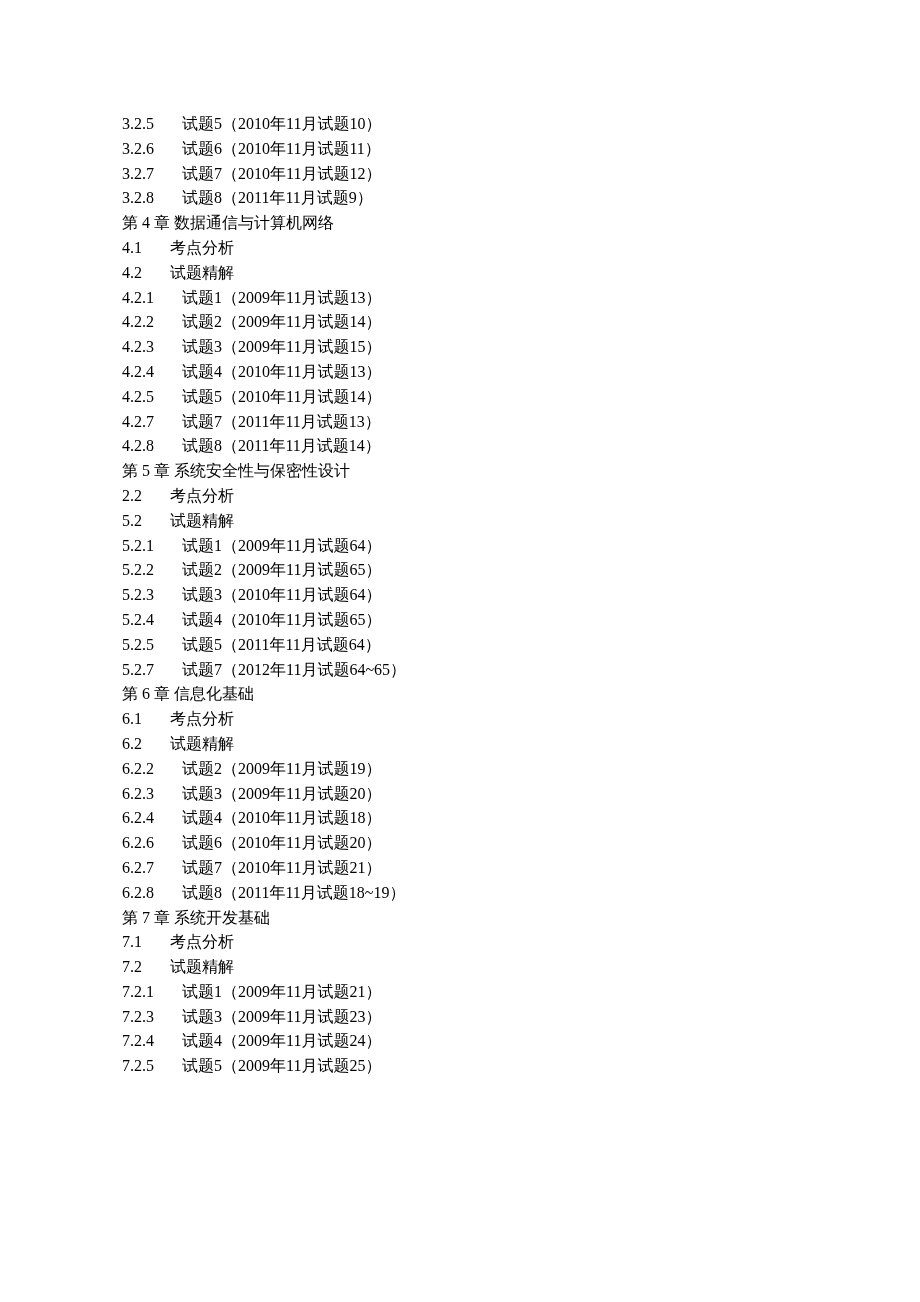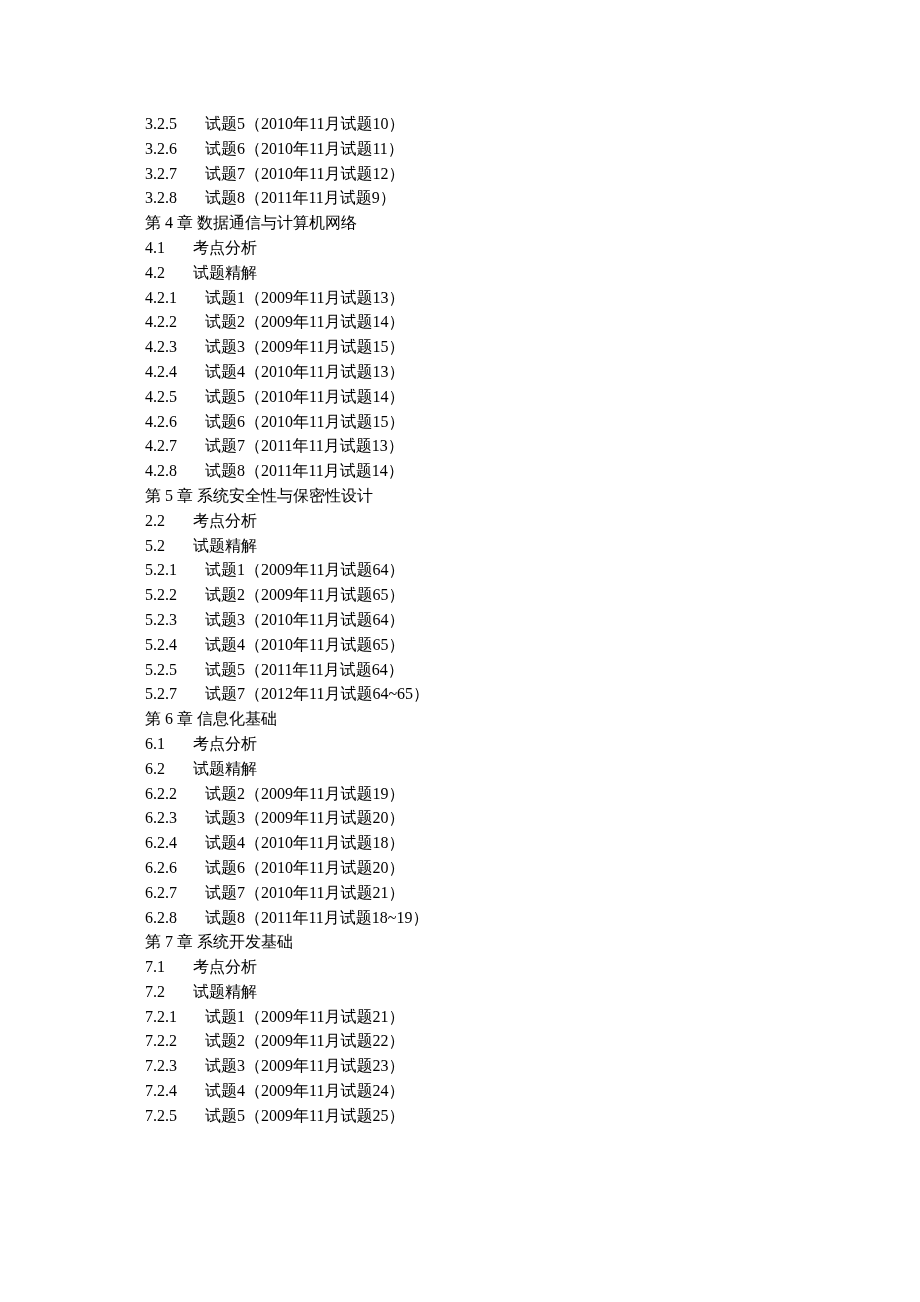--- a/index.html
+++ b/index.html
@@ -9,21 +9,20 @@
       min-height: 1302px;
       font-family: SimSun, "宋体", serif;
       font-size: 16px;
       line-height: 1.55;
       color: #000000;
       padding-top: 112px;
       padding-left: 122px;
     }
     .toc-line {
       white-space: nowrap;
-      margin-left: 23px;
     }
     .num {
       display: inline-block;
     }
     .gap {
       display: inline-block;
       width: 28px;
     }
     .gap-h {
       display: inline-block;
@@ -39,21 +38,20 @@
     <div class="toc-line"><span class="num">3.2.7 </span><span class="gap"></span><span>试题7（2010年11月试题12）</span></div>
     <div class="toc-line"><span class="num">3.2.8 </span><span class="gap"></span><span>试题8（2011年11月试题9）</span></div>
     <div class="toc-line"><span>第 4 章 数据通信与计算机网络</span></div>
     <div class="toc-line"><span class="num">4.1 </span><span class="gap-h"></span><span>考点分析</span></div>
     <div class="toc-line"><span class="num">4.2 </span><span class="gap-h"></span><span>试题精解</span></div>
     <div class="toc-line"><span class="num">4.2.1 </span><span class="gap"></span><span>试题1（2009年11月试题13）</span></div>
     <div class="toc-line"><span class="num">4.2.2 </span><span class="gap"></span><span>试题2（2009年11月试题14）</span></div>
     <div class="toc-line"><span class="num">4.2.3 </span><span class="gap"></span><span>试题3（2009年11月试题15）</span></div>
     <div class="toc-line"><span class="num">4.2.4 </span><span class="gap"></span><span>试题4（2010年11月试题13）</span></div>
     <div class="toc-line"><span class="num">4.2.5 </span><span class="gap"></span><span>试题5（2010年11月试题14）</span></div>
-    <div class="toc-line"><span class="num">4.2.6 </span><span class="gap"></span><span>试题6（2010年11月试题15）</span></div>
     <div class="toc-line"><span class="num">4.2.7 </span><span class="gap"></span><span>试题7（2011年11月试题13）</span></div>
     <div class="toc-line"><span class="num">4.2.8 </span><span class="gap"></span><span>试题8（2011年11月试题14）</span></div>
     <div class="toc-line"><span>第 5 章 系统安全性与保密性设计</span></div>
     <div class="toc-line"><span class="num">2.2 </span><span class="gap-h"></span><span>考点分析</span></div>
     <div class="toc-line"><span class="num">5.2 </span><span class="gap-h"></span><span>试题精解</span></div>
     <div class="toc-line"><span class="num">5.2.1 </span><span class="gap"></span><span>试题1（2009年11月试题64）</span></div>
     <div class="toc-line"><span class="num">5.2.2 </span><span class="gap"></span><span>试题2（2009年11月试题65）</span></div>
     <div class="toc-line"><span class="num">5.2.3 </span><span class="gap"></span><span>试题3（2010年11月试题64）</span></div>
     <div class="toc-line"><span class="num">5.2.4 </span><span class="gap"></span><span>试题4（2010年11月试题65）</span></div>
     <div class="toc-line"><span class="num">5.2.5 </span><span class="gap"></span><span>试题5（2011年11月试题64）</span></div>
@@ -64,17 +62,16 @@
     <div class="toc-line"><span class="num">6.2.2 </span><span class="gap"></span><span>试题2（2009年11月试题19）</span></div>
     <div class="toc-line"><span class="num">6.2.3 </span><span class="gap"></span><span>试题3（2009年11月试题20）</span></div>
     <div class="toc-line"><span class="num">6.2.4 </span><span class="gap"></span><span>试题4（2010年11月试题18）</span></div>
     <div class="toc-line"><span class="num">6.2.6 </span><span class="gap"></span><span>试题6（2010年11月试题20）</span></div>
     <div class="toc-line"><span class="num">6.2.7 </span><span class="gap"></span><span>试题7（2010年11月试题21）</span></div>
     <div class="toc-line"><span class="num">6.2.8 </span><span class="gap"></span><span>试题8（2011年11月试题18~19）</span></div>
     <div class="toc-line"><span>第 7 章 系统开发基础</span></div>
     <div class="toc-line"><span class="num">7.1 </span><span class="gap-h"></span><span>考点分析</span></div>
     <div class="toc-line"><span class="num">7.2 </span><span class="gap-h"></span><span>试题精解</span></div>
     <div class="toc-line"><span class="num">7.2.1 </span><span class="gap"></span><span>试题1（2009年11月试题21）</span></div>
-    <div class="toc-line"><span class="num">7.2.2 </span><span class="gap"></span><span>试题2（2009年11月试题22）</span></div>
     <div class="toc-line"><span class="num">7.2.3 </span><span class="gap"></span><span>试题3（2009年11月试题23）</span></div>
     <div class="toc-line"><span class="num">7.2.4 </span><span class="gap"></span><span>试题4（2009年11月试题24）</span></div>
     <div class="toc-line"><span class="num">7.2.5 </span><span class="gap"></span><span>试题5（2009年11月试题25）</span></div>
   </div>
 
 </body></html>

